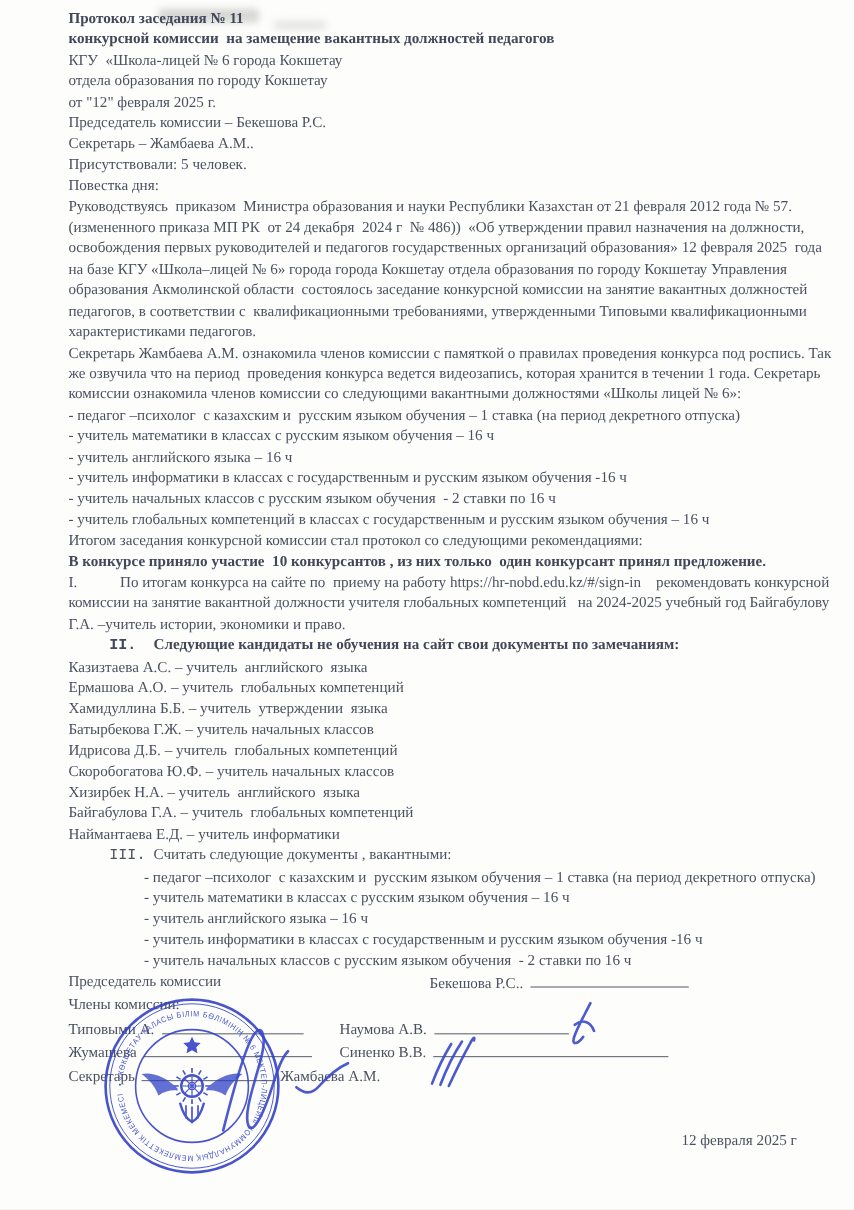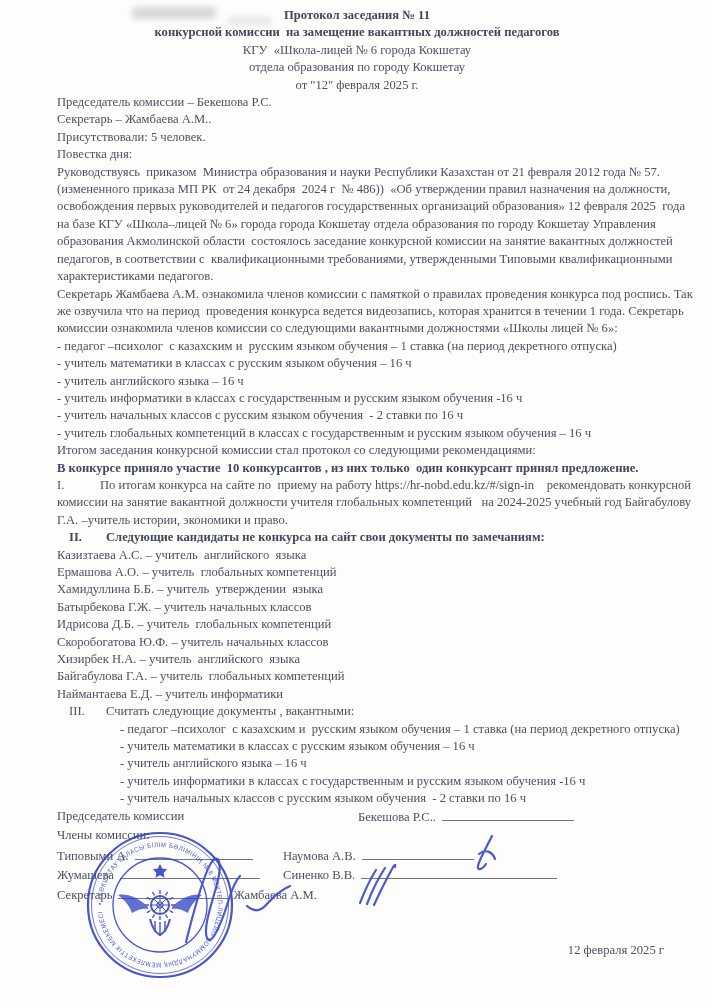--- a/index.html
+++ b/index.html
@@ -5,24 +5,24 @@
   html,body{margin:0;padding:0;background:#e9e9e7;}
   .page{
     position:relative;width:712px;height:1008px;margin:0 auto;
     background:#fdfdfb;overflow:hidden;
     font-family:"Liberation Serif","DejaVu Serif",serif;
     color:#4b5160;font-size:12.6px;line-height:17.4px;
   }
   .content{position:absolute;left:57px;top:7px;width:643px;}
   .t{white-space:pre-wrap;}
   .b{font-weight:bold;color:#42485a;}
-  .center{text-align:center;}
+  .center{text-align:left;}
   .hdr{width:600px;}
   .rn1{display:inline-block;width:43px;}
-  .rn2{display:inline-block;width:37px;margin-left:12px;}
+  .rn2{display:inline-block;width:37px;margin-left:34px;font-family:Liberation Mono, monospace;}
   .ind3{padding-left:63px;}
   .sigrow{position:relative;height:19.5px;}
   .sigright{position:absolute;left:226px;top:0;white-space:nowrap;}
   .sigright.chair{left:301px;text-align:right;}
   .ul{display:inline-block;border-bottom:1px solid #70757f;height:12px;vertical-align:baseline;margin-left:6px;}
   .date{position:absolute;right:48px;top:942px;white-space:nowrap;}
   .smudge{position:absolute;background:#9f9f9f;border-radius:4px;}
   .overlay{position:absolute;left:0;top:0;pointer-events:none;}
 </style>
 </head>
@@ -54,21 +54,21 @@
     <div class="t">- учитель английского языка – 16 ч</div>
     <div class="t">- учитель информатики в классах с государственным и русским языком обучения -16 ч</div>
     <div class="t">- учитель начальных классов с русским языком обучения  - 2 ставки по 16 ч</div>
     <div class="t">- учитель глобальных компетенций в классах с государственным и русским языком обучения – 16 ч</div>
 
     <div class="t">Итогом заседания конкурсной комиссии стал протокол со следующими рекомендациями:</div>
     <div class="t b">В конкурсе приняло участие  10 конкурсантов , из них только  один конкурсант принял предложение.</div>
 
     <div><span class="rn1">I.</span><span class="t">По итогам конкурса на сайте по  приему на работу https://hr-nobd.edu.kz/#/sign-in    рекомендовать конкурсной комиссии на занятие вакантной должности учителя глобальных компетенций   на 2024-2025 учебный год Байгабулову Г.А. –учитель истории, экономики и право.</span></div>
 
-    <div><span class="rn2 b">II.</span><span class="t b">Следующие кандидаты не конкурса на сайт свои документы по замечаниям:</span></div>
+    <div><span class="rn2 b">II.</span><span class="t b">Следующие кандидаты не обучения на сайт свои документы по замечаниям:</span></div>
 
     <div class="t">Казизтаева А.С. – учитель  английского  языка</div>
     <div class="t">Ермашова А.О. – учитель  глобальных компетенций</div>
     <div class="t">Хамидуллина Б.Б. – учитель  утверждении  языка</div>
     <div class="t">Батырбекова Г.Ж. – учитель начальных классов</div>
     <div class="t">Идрисова Д.Б. – учитель  глобальных компетенций</div>
     <div class="t">Скоробогатова Ю.Ф. – учитель начальных классов</div>
     <div class="t">Хизирбек Н.А. – учитель  английского  языка</div>
     <div class="t">Байгабулова Г.А. – учитель  глобальных компетенций</div>
     <div class="t">Наймантаева Е.Д. – учитель информатики</div>

